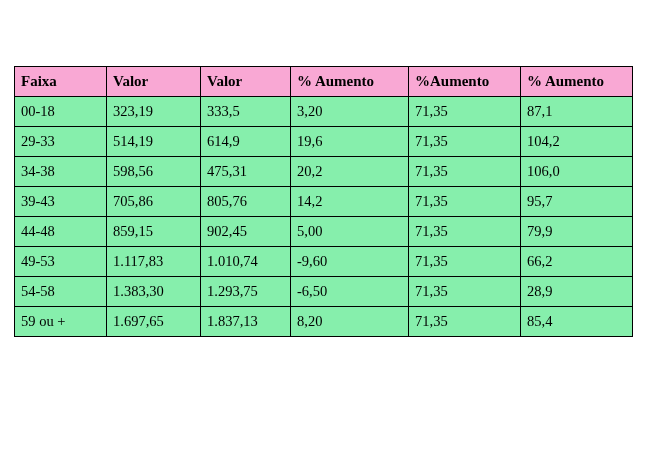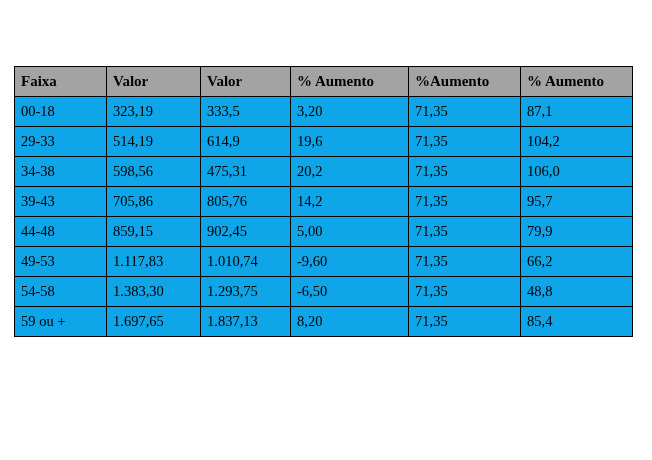--- a/index.html
+++ b/index.html
@@ -36,24 +36,24 @@
     border: 1px solid #000000;
     padding: 4px 6px 5px 6px;
     height: 20px;
     vertical-align: middle;
     text-align: left;
     font-weight: normal;
     overflow: hidden;
     white-space: nowrap;
   }
   table.data-table thead tr {
-    background: #a3a3a3;
+    background: #f9a8d4;
   }
   table.data-table tbody tr {
-    background: #0ea5e9;
+    background: #86efac;
   }
   table.data-table thead th {
     font-weight: bold;
     font-size: 15px;
   }
   
   col.c0 { width: 92px; }
   col.c1 { width: 94px; }
   col.c2 { width: 90px; }
   col.c3 { width: 118px; }
@@ -134,21 +134,21 @@
           <td class="bold-cell">-9,60</td>
           <td class="bold-cell">71,35</td>
           <td>66,2</td>
         </tr>
         <tr>
           <td>54-58</td>
           <td>1.383,30</td>
           <td>1.293,75</td>
           <td class="bold-cell">-6,50</td>
           <td class="bold-cell">71,35</td>
-          <td>48,8</td>
+          <td>28,9</td>
         </tr>
         <tr>
           <td>59 ou +</td>
           <td>1.697,65</td>
           <td>1.837,13</td>
           <td class="bold-cell">8,20</td>
           <td class="bold-cell">71,35</td>
           <td>85,4</td>
         </tr>
       </tbody>

